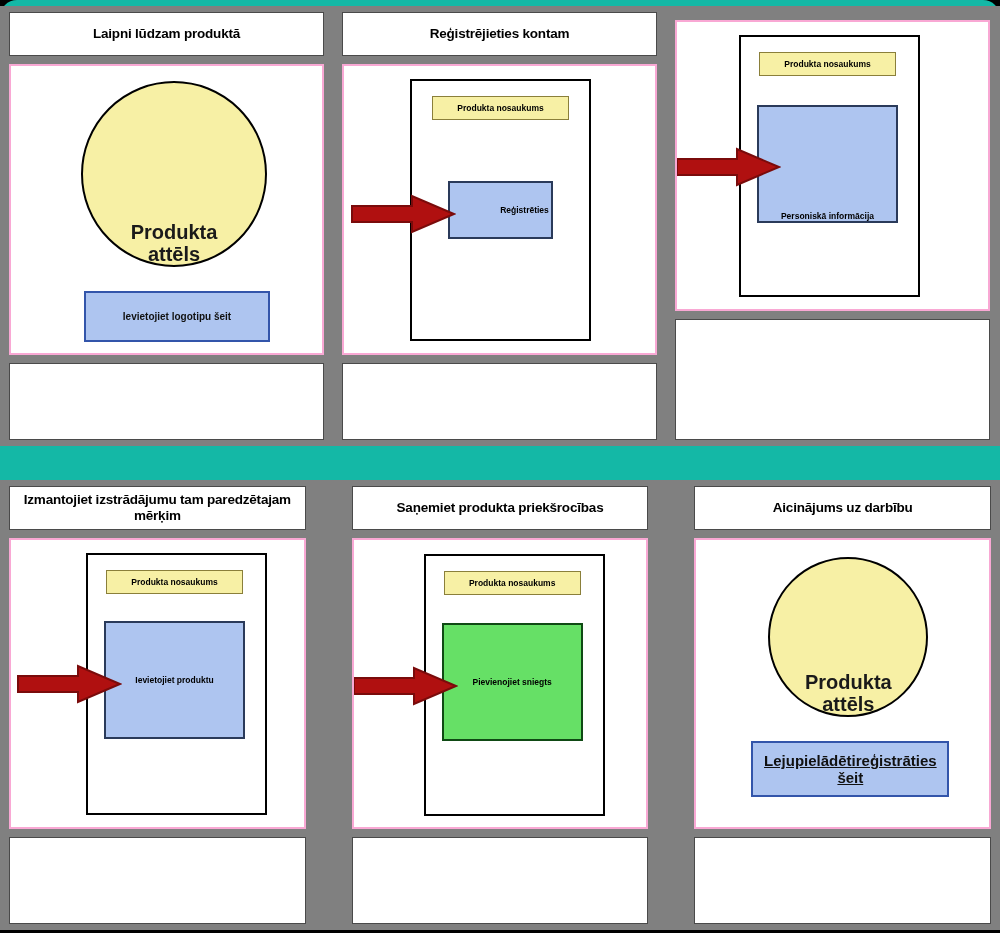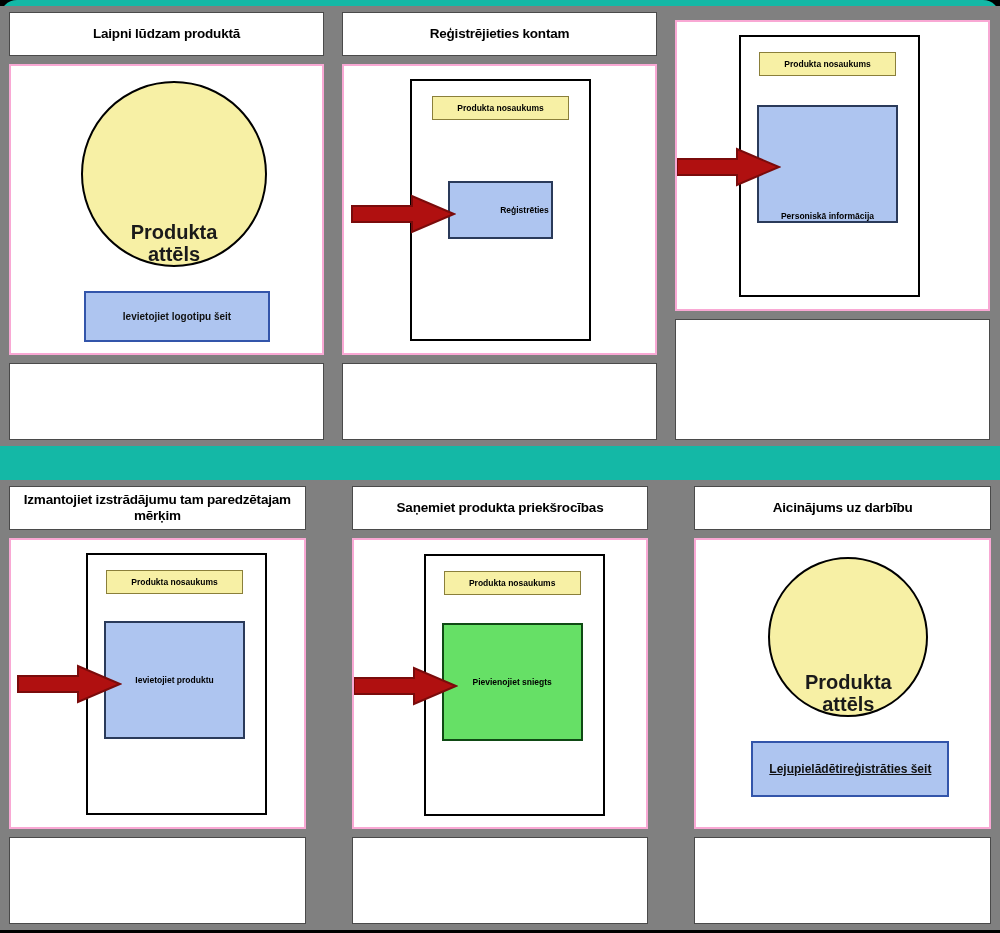--- a/index.html
+++ b/index.html
@@ -163,21 +163,21 @@
     display: flex;
     align-items: center;
     justify-content: center;
     font-size: 10px;
     font-weight: bold;
     color: #111111;
     text-align: center;
   }
   .cta-text {
     text-decoration: underline;
-    font-size: 12px;
+    font-size: 15px;
   }
 
   
   .arrow {
     position: absolute;
   }
 </style>
 </head>
 <body>
 

